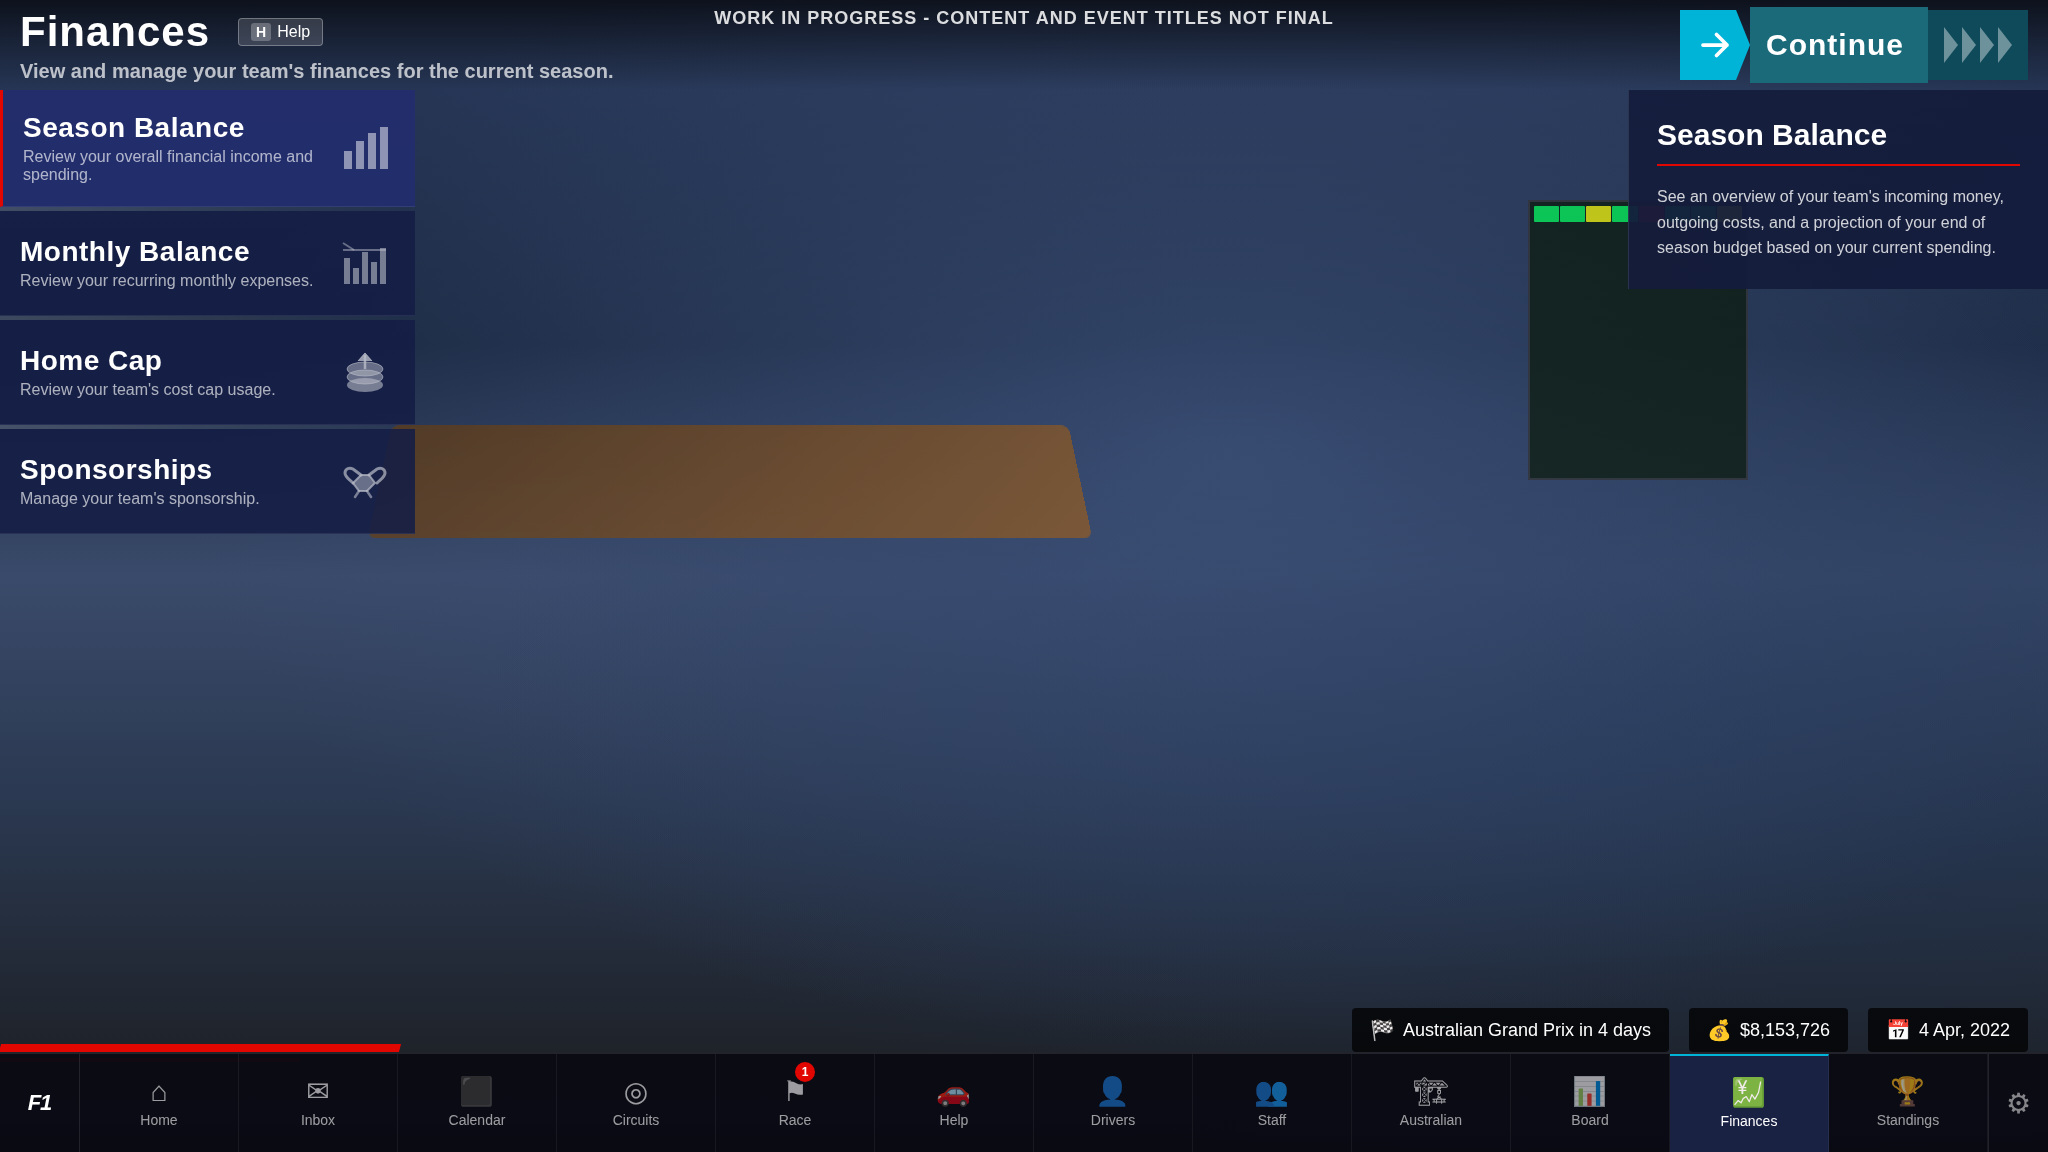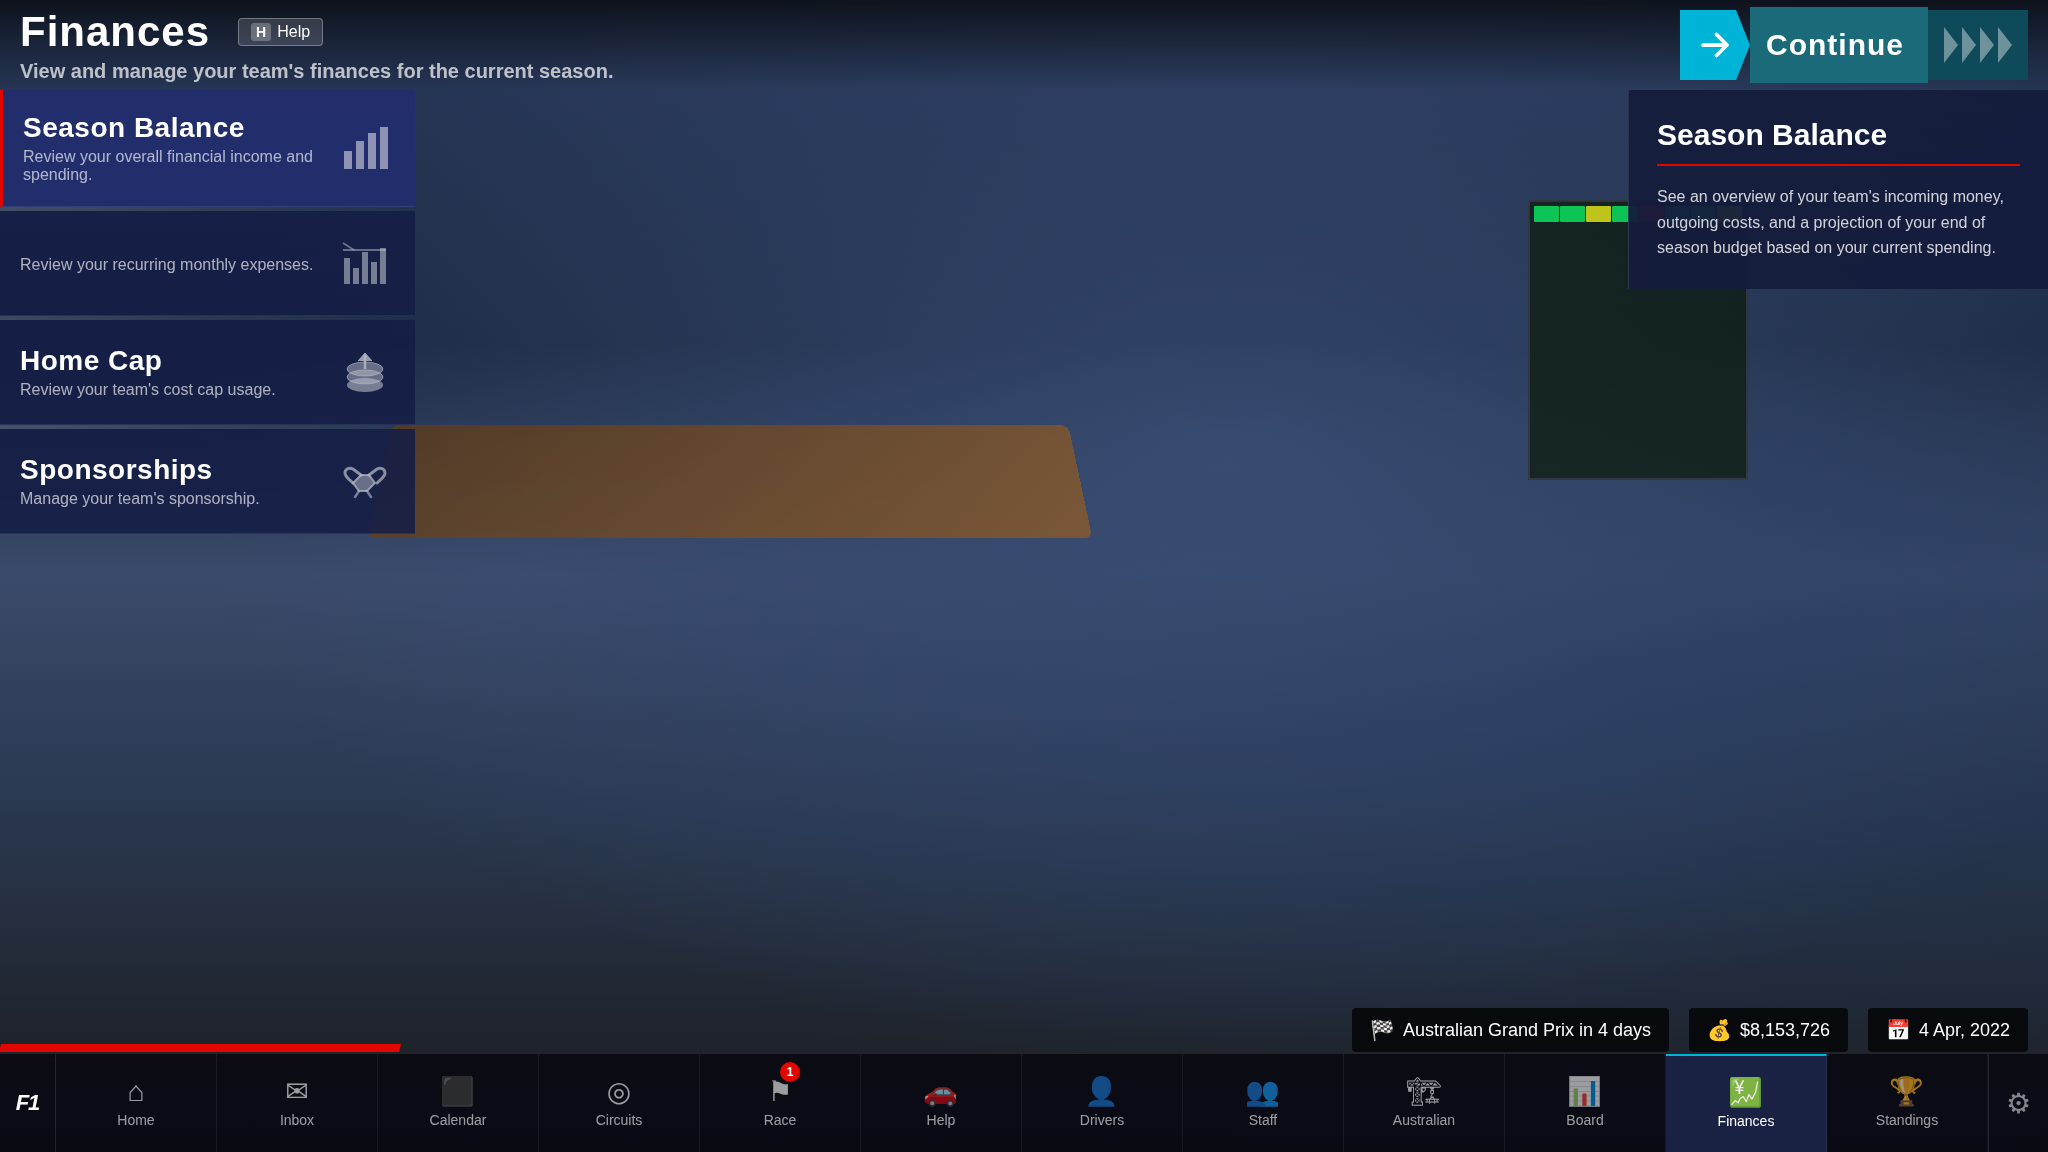--- a/index.html
+++ b/index.html
@@ -295,21 +295,21 @@
       right: 0;
       height: 100px;
       background: rgba(10, 10, 20, 0.97);
       border-top: 2px solid rgba(255,255,255,0.1);
       display: flex;
       align-items: center;
       z-index: 20;
     }
 
     .nav-logo {
-      width: 56px;
+      width: 80px;
       height: 100%;
       display: flex;
       align-items: center;
       justify-content: center;
       border-right: 1px solid rgba(255,255,255,0.1);
       padding: 0 4px;
     }
 
     .f1-logo {
       color: white;
@@ -459,20 +459,21 @@
     <div class="title-row">
       <span class="page-title">Finances</span>
       <button class="help-btn">
         <span class="help-key">H</span>
         <span>Help</span>
       </button>
     </div>
     <div class="page-subtitle">View and manage your team's finances for the current season.</div>
   </div>
 
+  <div class="wip-banner">WORK IN PROGRESS - CONTENT AND EVENT TITLES NOT FINAL</div>
 
   <div class="continue-btn">
     <div class="continue-arrow">
       <svg viewBox="0 0 24 24">
         <path d="M4 12h16M13 5l7 7-7 7" stroke="white" stroke-width="2.5" fill="none" stroke-linecap="round" stroke-linejoin="round"></path>
       </svg>
     </div>
     <div class="continue-label">Continue</div>
     <div class="continue-chevrons">
       <div class="chevron-shape"></div>
@@ -496,20 +497,21 @@
         <rect x="16" y="18" width="8" height="28" fill="rgba(255,255,255,0.7)"></rect>
         <rect x="28" y="10" width="8" height="36" fill="rgba(255,255,255,0.7)"></rect>
         <rect x="40" y="4" width="8" height="42" fill="rgba(255,255,255,0.7)"></rect>
       </svg>
     </div>
   </div>
   <div class="menu-divider"></div>
 
   <div class="menu-item">
     <div class="menu-item-text">
+      <div class="menu-item-title">Monthly Balance</div>
       <div class="menu-item-desc">Review your recurring monthly expenses.</div>
     </div>
     <div class="menu-item-icon">
       <svg width="50" height="50" viewBox="0 0 50 50" fill="none">
         <rect x="4" y="20" width="6" height="26" fill="rgba(255,255,255,0.6)"></rect>
         <rect x="13" y="30" width="6" height="16" fill="rgba(255,255,255,0.6)"></rect>
         <rect x="22" y="14" width="6" height="32" fill="rgba(255,255,255,0.6)"></rect>
         <rect x="31" y="24" width="6" height="22" fill="rgba(255,255,255,0.6)"></rect>
         <rect x="40" y="10" width="6" height="36" fill="rgba(255,255,255,0.6)"></rect>
         <line x1="3" y1="12" x2="46" y2="12" stroke="rgba(255,255,255,0.5)" stroke-width="2"></line>

